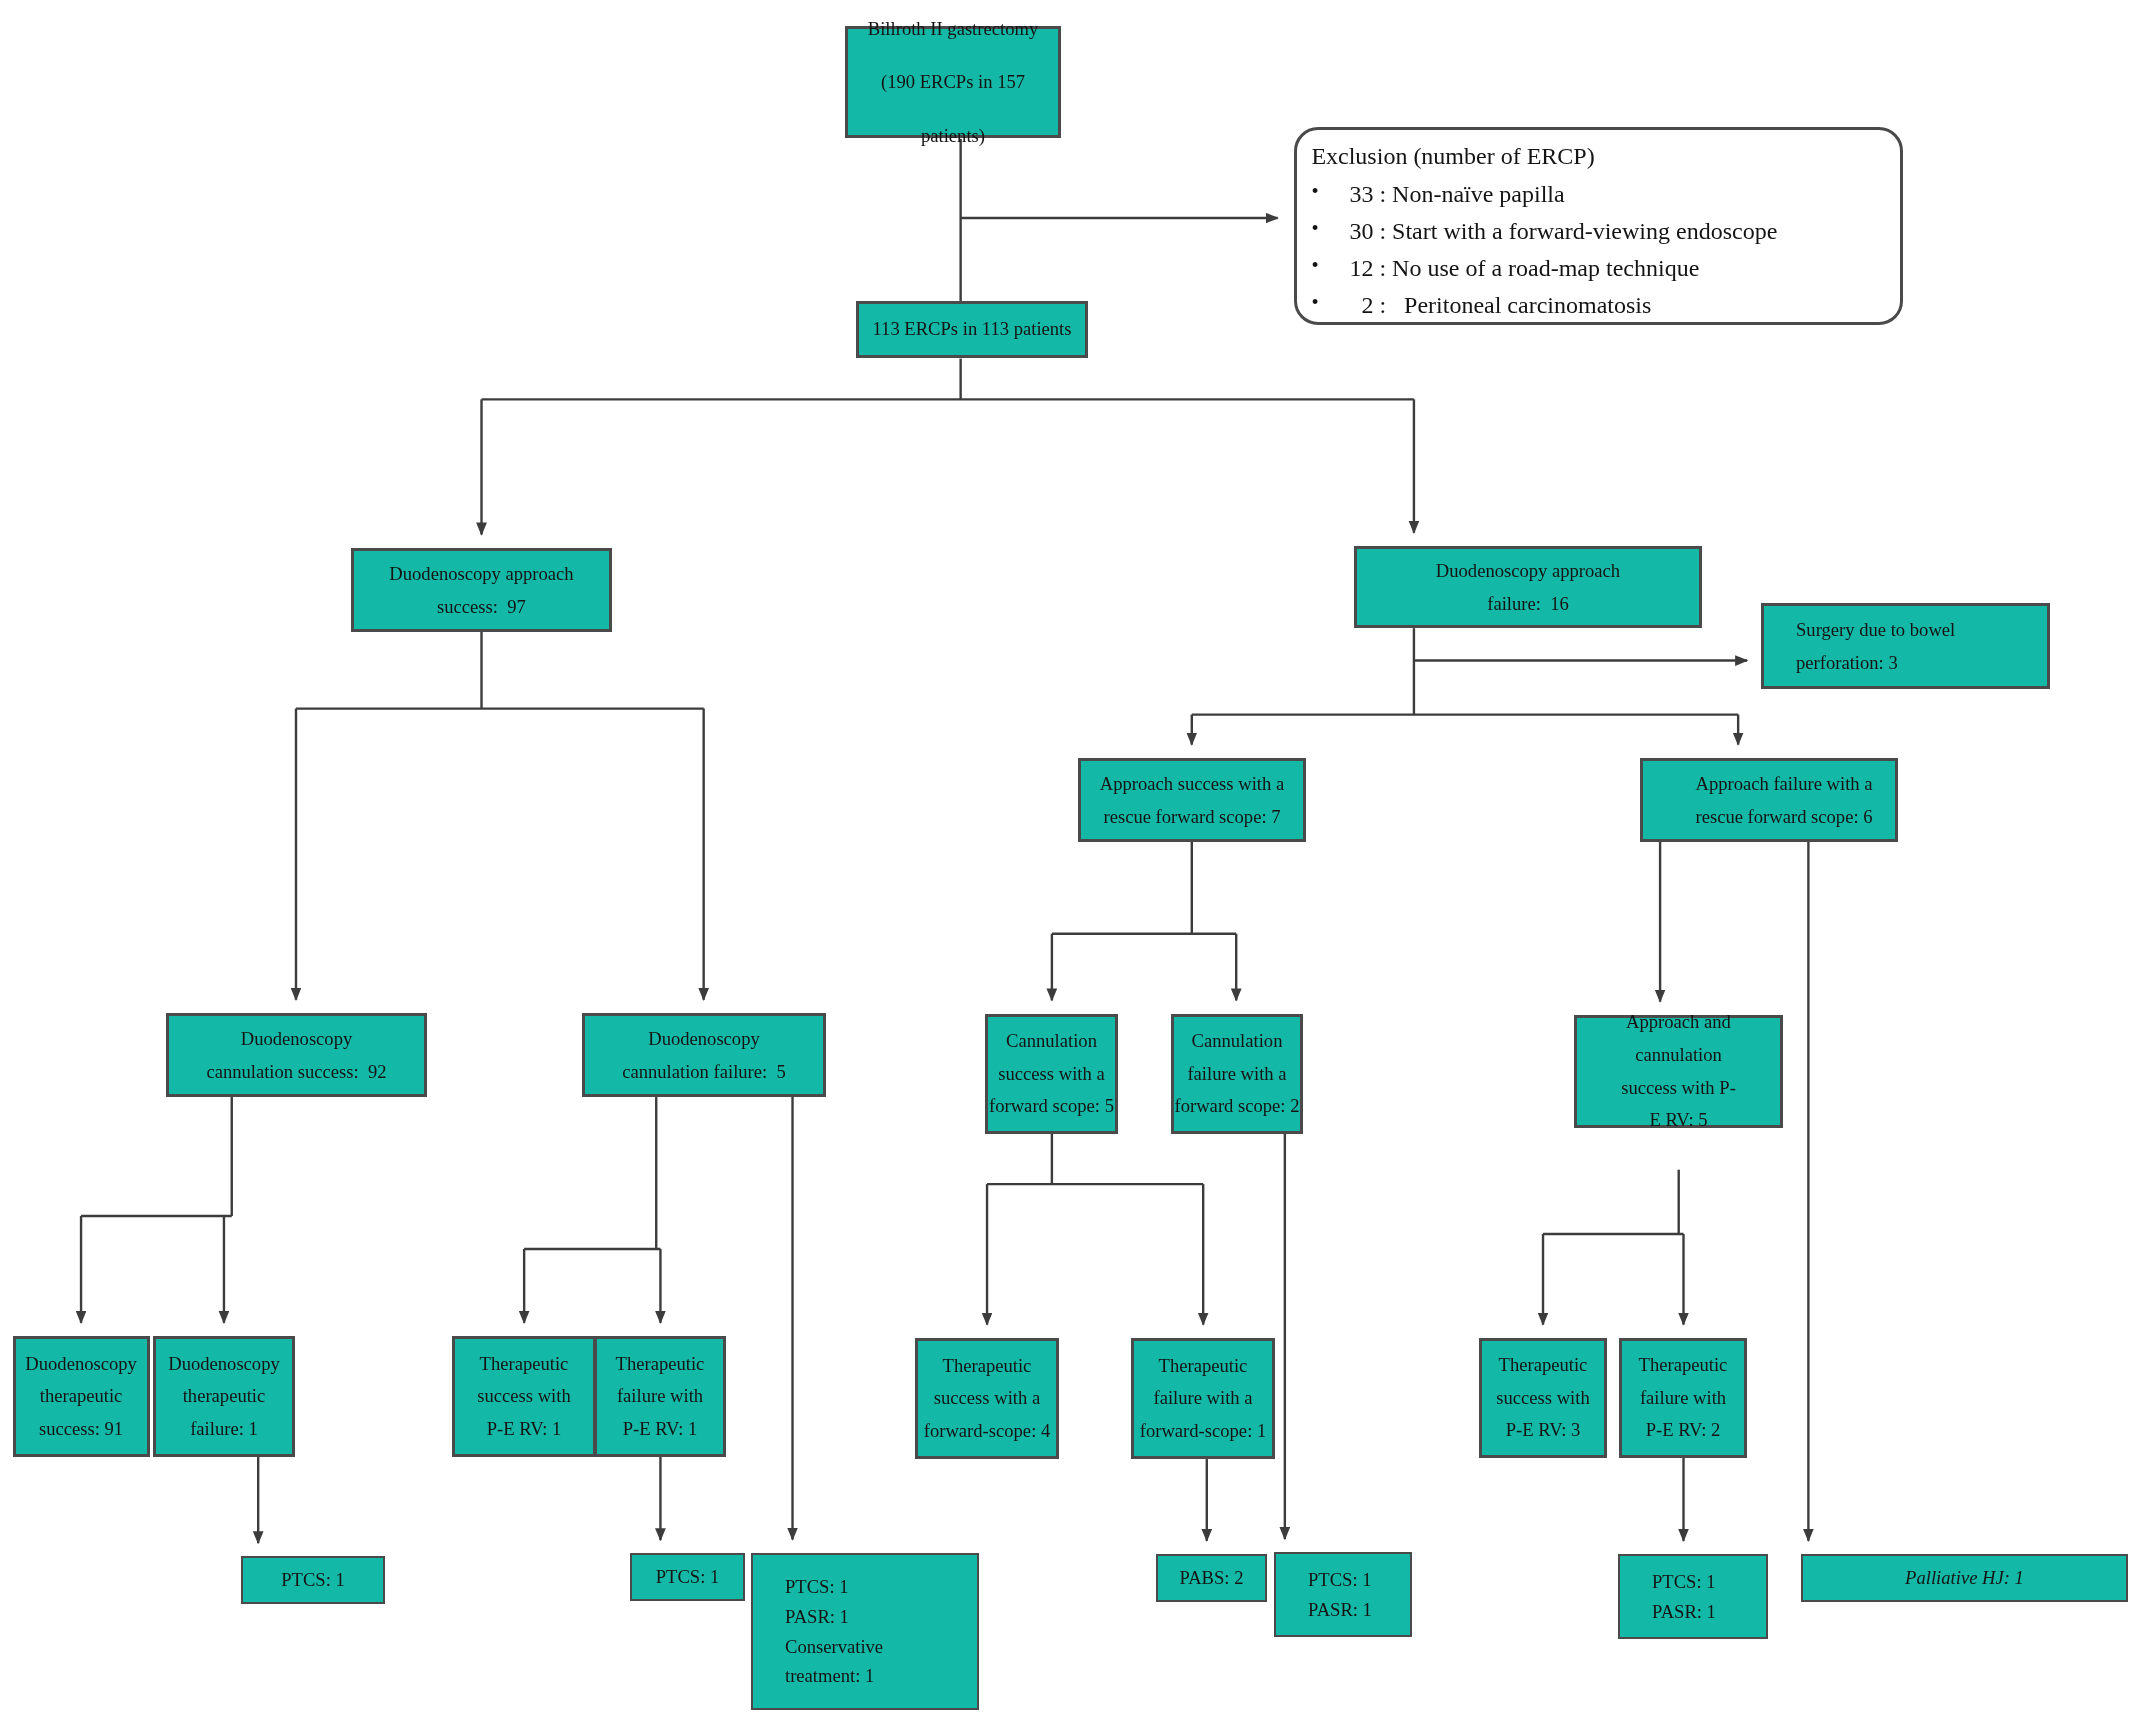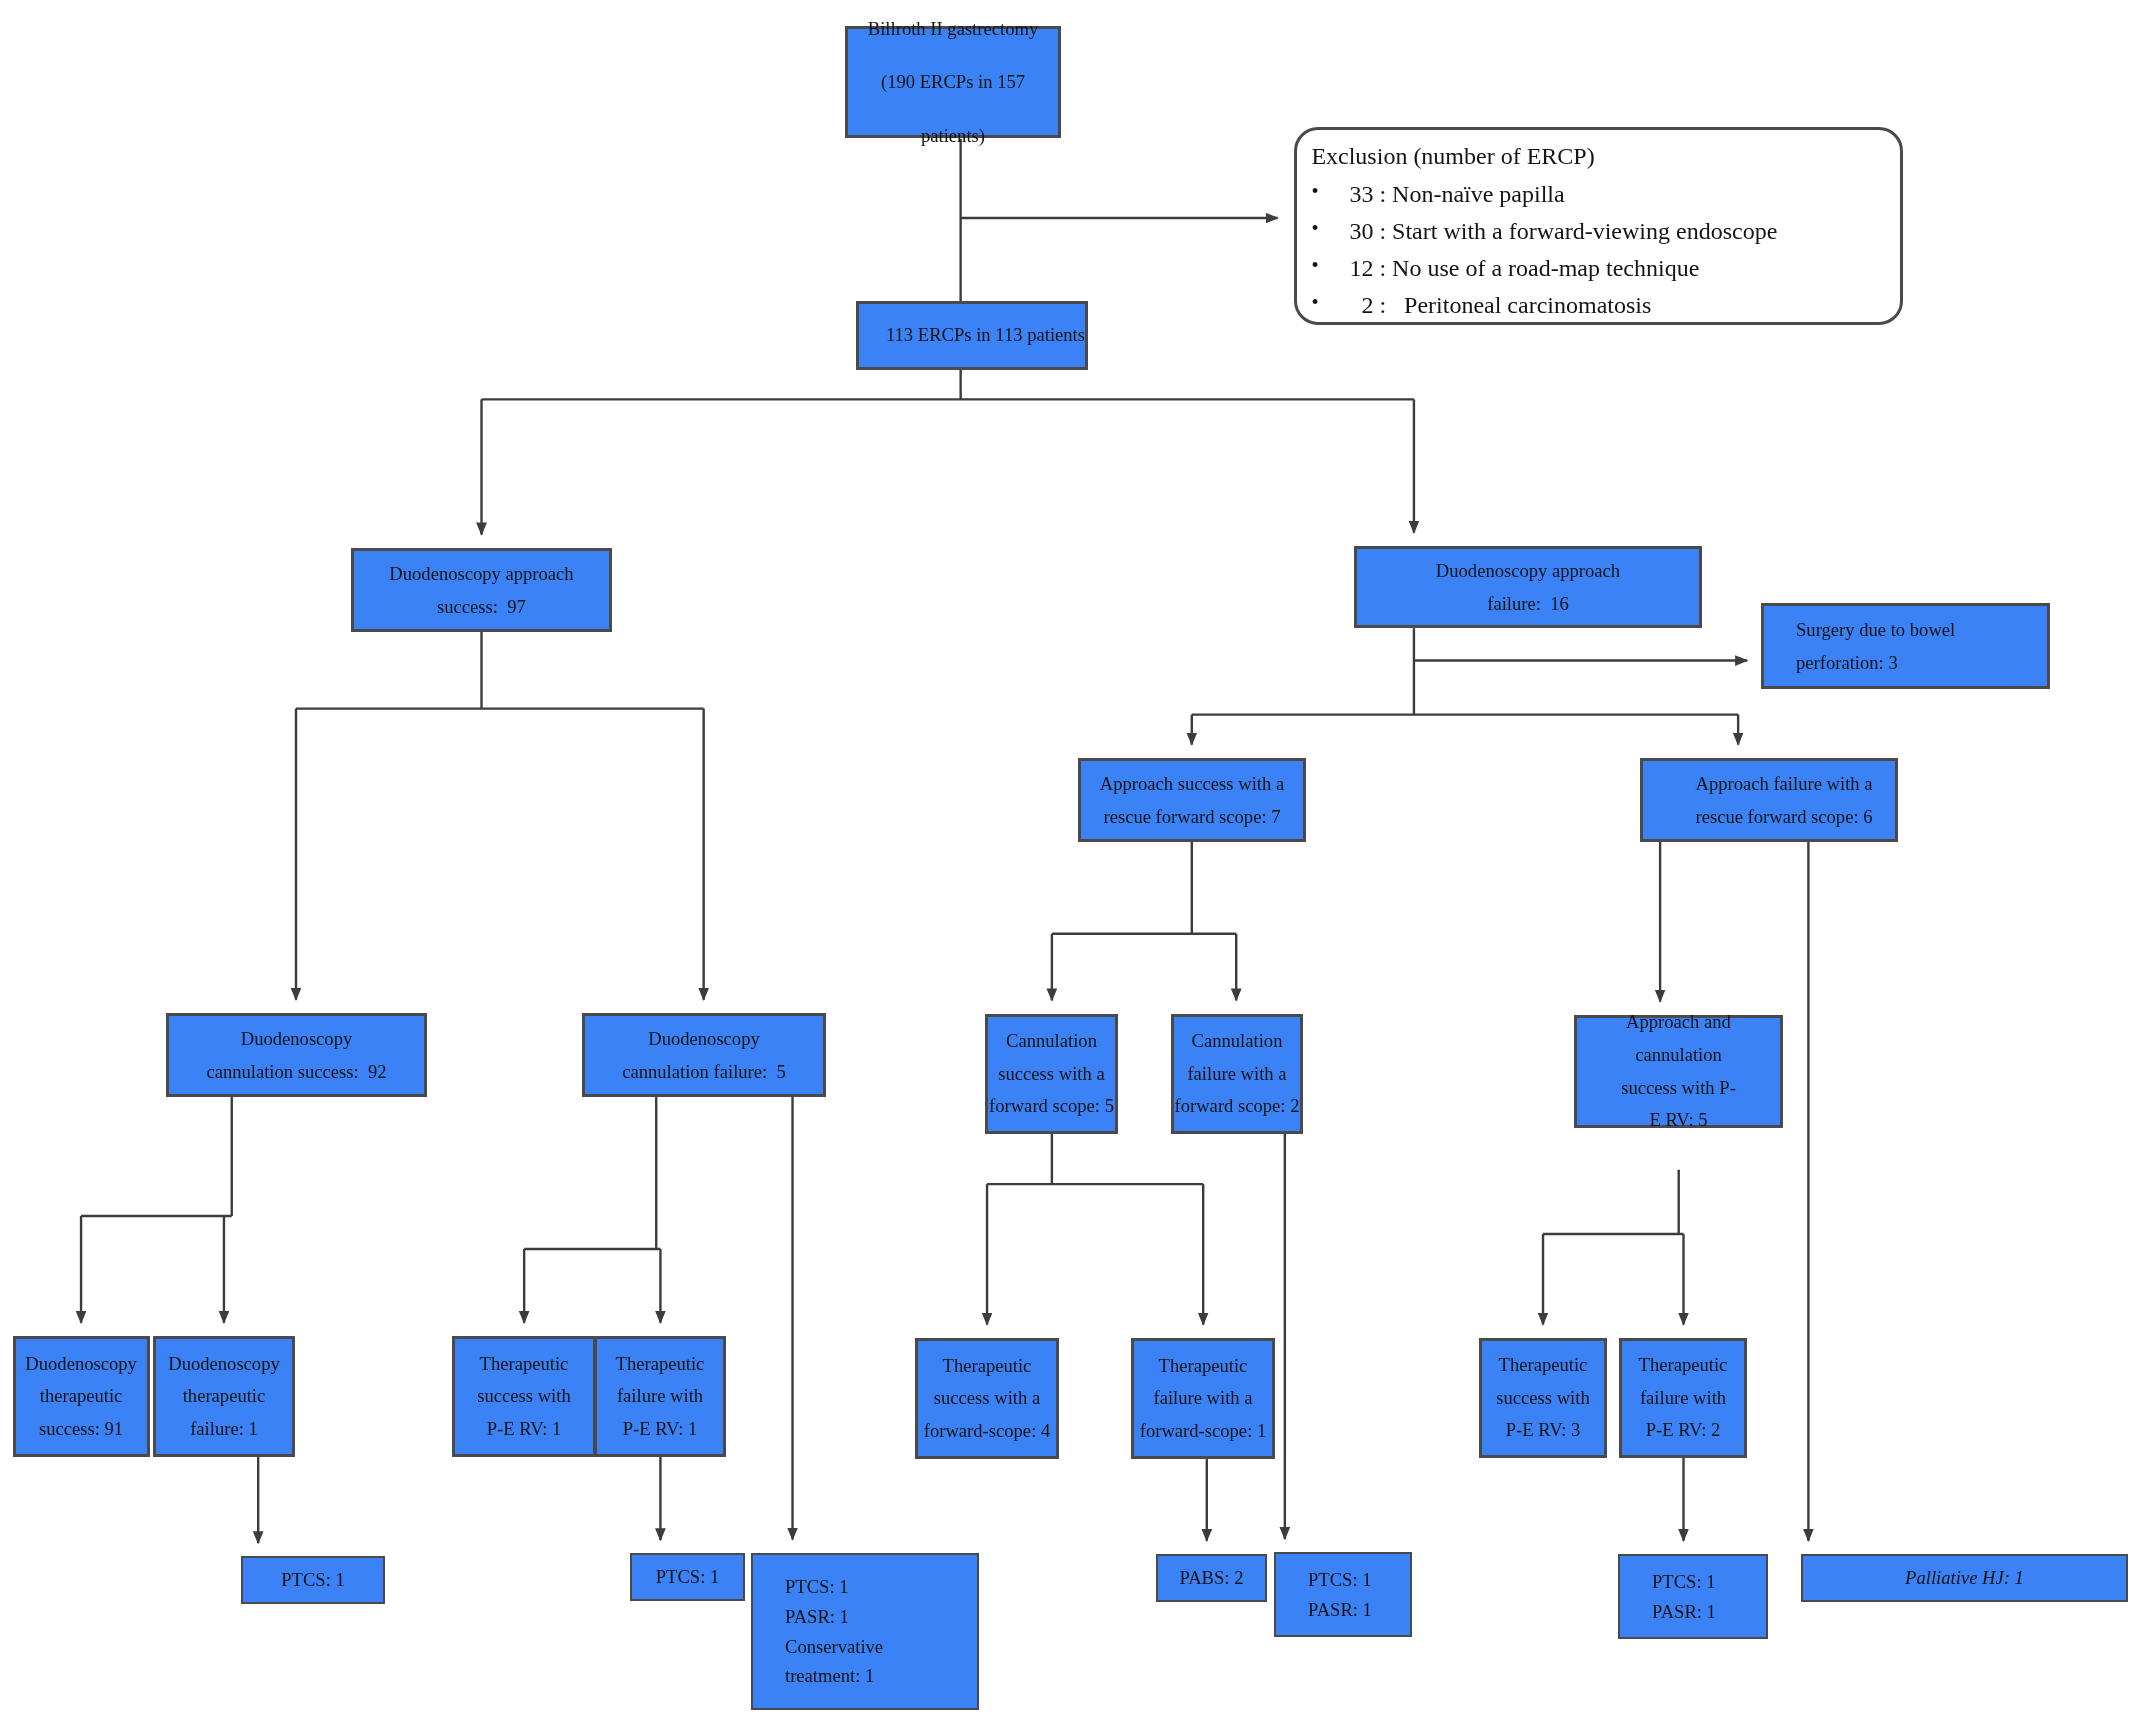--- a/index.html
+++ b/index.html
@@ -8,21 +8,21 @@
     width:2129px;
     height:1730px;
     background:#ffffff;
     font-family:"Liberation Serif","DejaVu Serif",serif;
     color:#141414;
   }
   #connectors{position:absolute;left:0;top:0;z-index:1;}
   .node{
     position:absolute;
     box-sizing:border-box;
-    background:#3b82f6;
+    background:#14b8a6;
     border:2.4px solid #4a4a4a;
     display:flex;
     align-items:center;
     justify-content:center;
     text-align:center;
     font-size:18.6px;
     line-height:1.75;
     z-index:2;
   }
   .node > span{white-space:pre-wrap;display:block;}
@@ -126,21 +126,21 @@
   <div id="exclusion-box" style="left:1294px;top:127px;width:609px;height:198px;border-radius:24px;">
     <div class="ex-title">Exclusion (number of ERCP)</div>
     <ul>
       <li><span>33 : Non-naïve papilla</span></li>
       <li><span>30 : Start with a forward-viewing endoscope</span></li>
       <li><span>12 : No use of a road-map technique</span></li>
       <li><span>  2 :   Peritoneal carcinomatosis</span></li>
     </ul>
   </div>
 
-  <div class="node thick" style="left:856px;top:301px;width:232px;height:69px;justify-content:flex-end;">
+  <div class="node thick" style="left:856px;top:301px;width:232px;height:57px;">
     <span>113 ERCPs in 113 patients</span>
   </div>
 
   <div class="node two thick" style="left:351px;top:548px;width:261px;height:84px;">
     <span>Duodenoscopy approach
 success:  97</span>
   </div>
 
   <div class="node two thick" style="left:1354px;top:546px;width:348px;height:82px;">
     <span>Duodenoscopy approach

